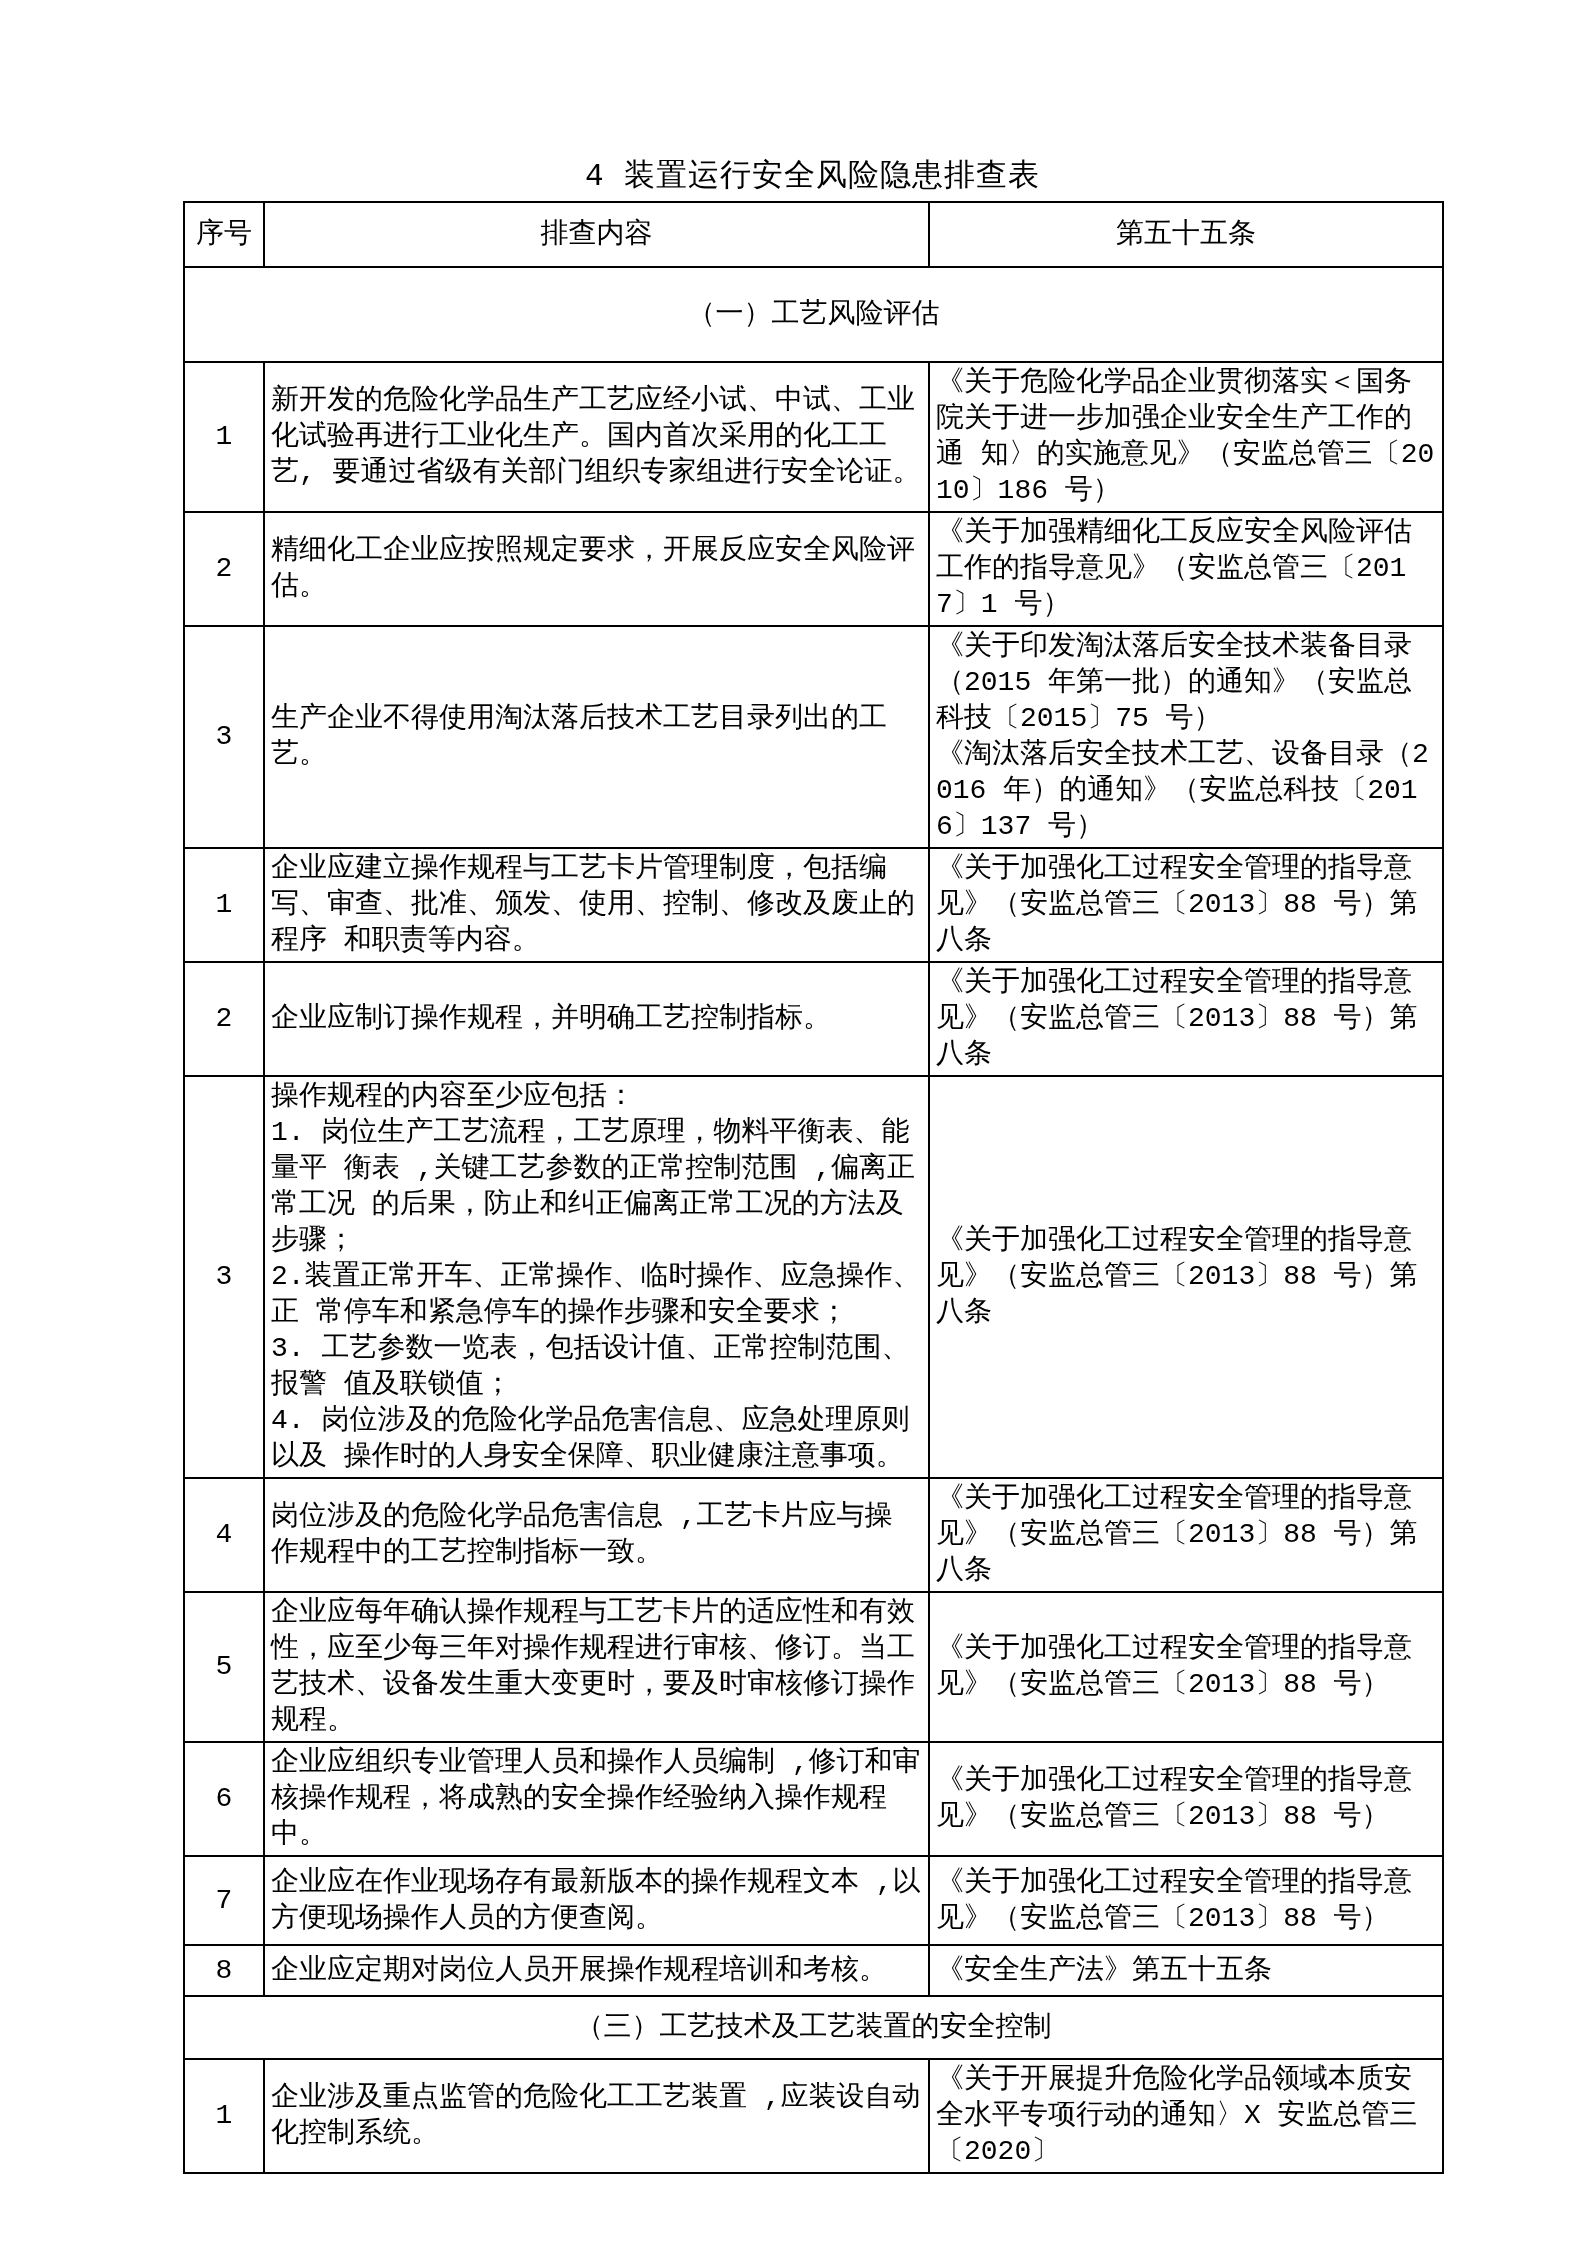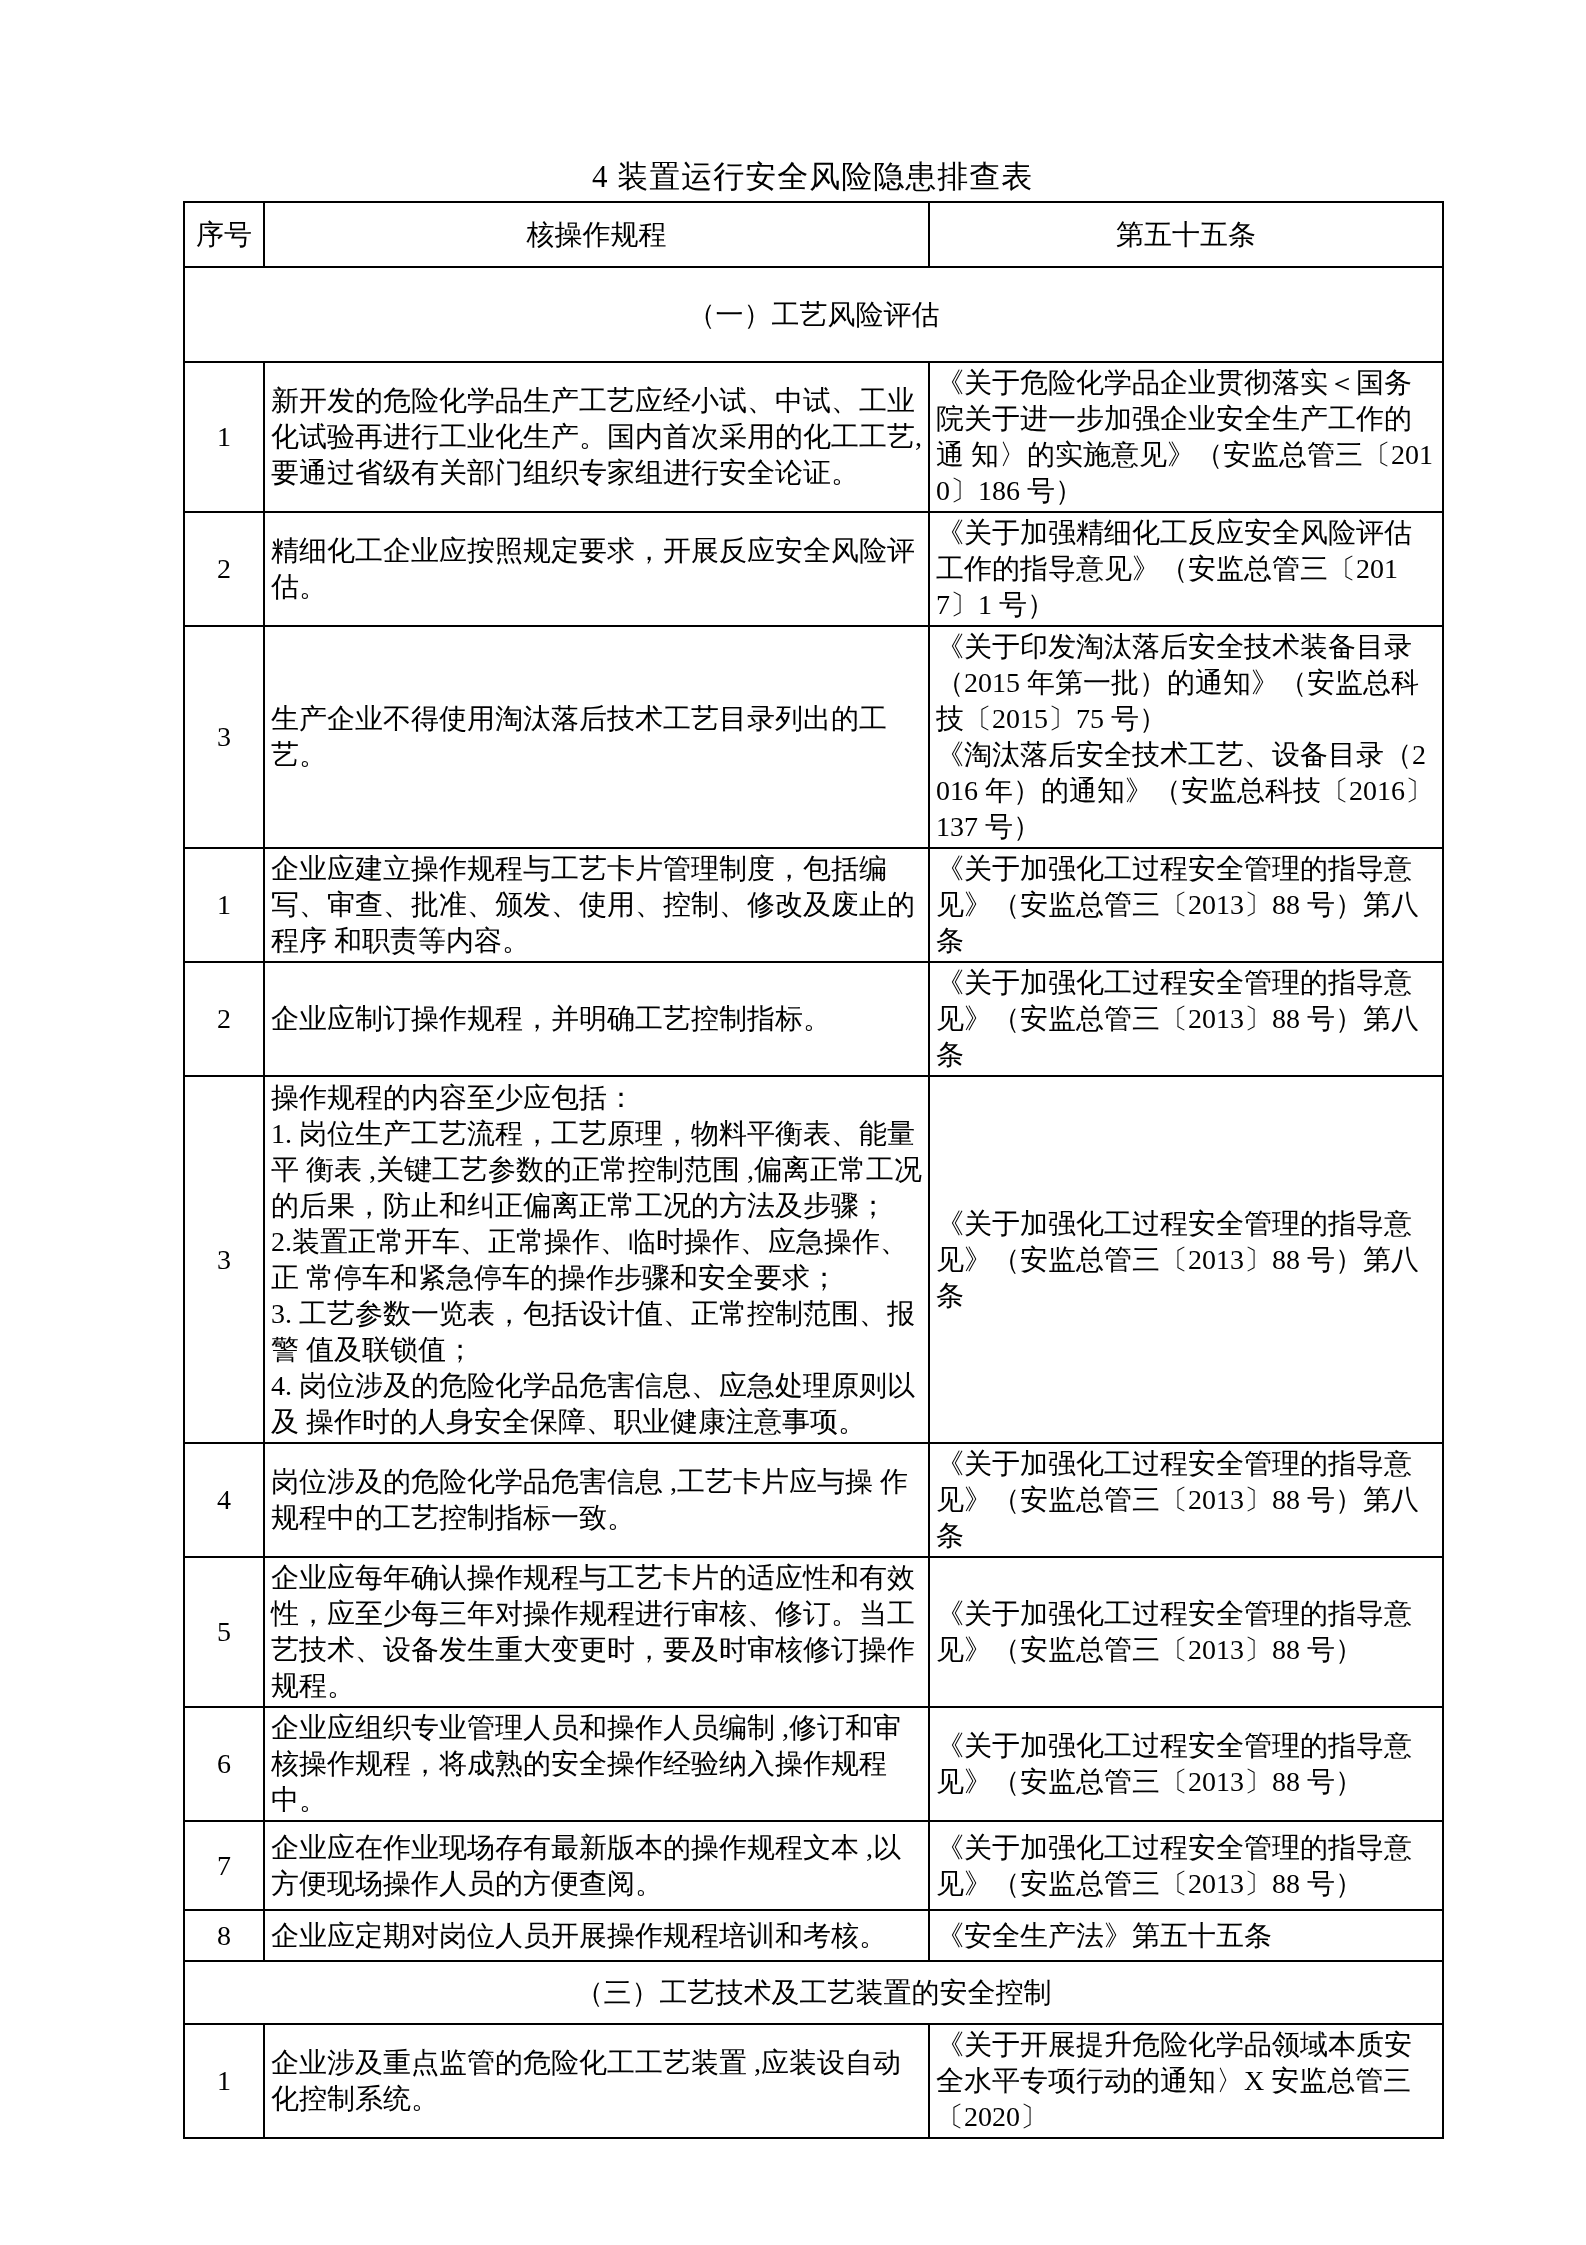--- a/index.html
+++ b/index.html
@@ -2,21 +2,21 @@
 <html><head>
 <meta charset="utf-8">
 <style>
   html, body { margin: 0; padding: 0; background: #ffffff; }
   .page {
     position: relative;
     width: 1586px;
     height: 2245px;
     background: #ffffff;
     color: #000000;
-    font-family: Liberation Serif, serif;
+    font-family: Liberation Mono, monospace;
     overflow: hidden;
   }
   .doc-title {
     padding-top: 160px;
     width: 1259px;
     margin-left: 183px;
     text-align: center;
     font-size: 31px;
     line-height: 34px;
     font-weight: normal;
@@ -77,21 +77,21 @@
 
   <table class="tbl">
     <colgroup>
       <col class="c-no">
       <col class="c-content">
       <col class="c-basis">
     </colgroup>
     <thead>
       <tr class="header-row">
         <th>序号</th>
-        <th>核操作规程</th>
+        <th>排查内容</th>
         <th>第五十五条</th>
       </tr>
     </thead>
     <tbody>
         <tr class="section-row sec-1">
           <td colspan="3">（一）工艺风险评估</td>
         </tr>
         <tr class="data-row s1-r1">
           <td class="no">1</td>
           <td class="content">新开发的危险化学品生产工艺应经小试、中试、工业 化试验再进行工业化生产。国内首次采用的化工工艺, 要通过省级有关部门组织专家组进行安全论证。</td>

